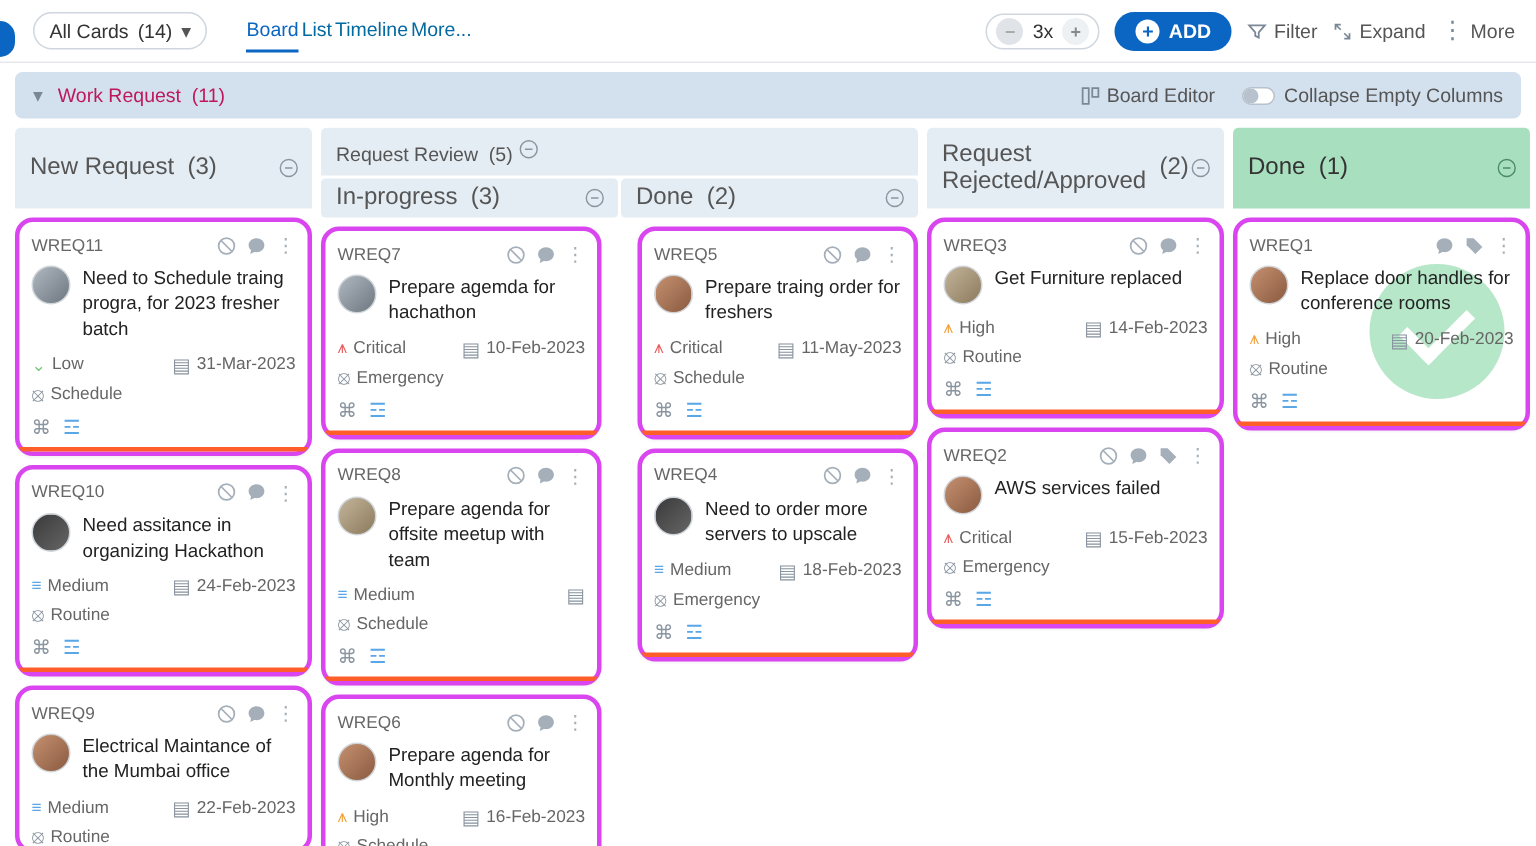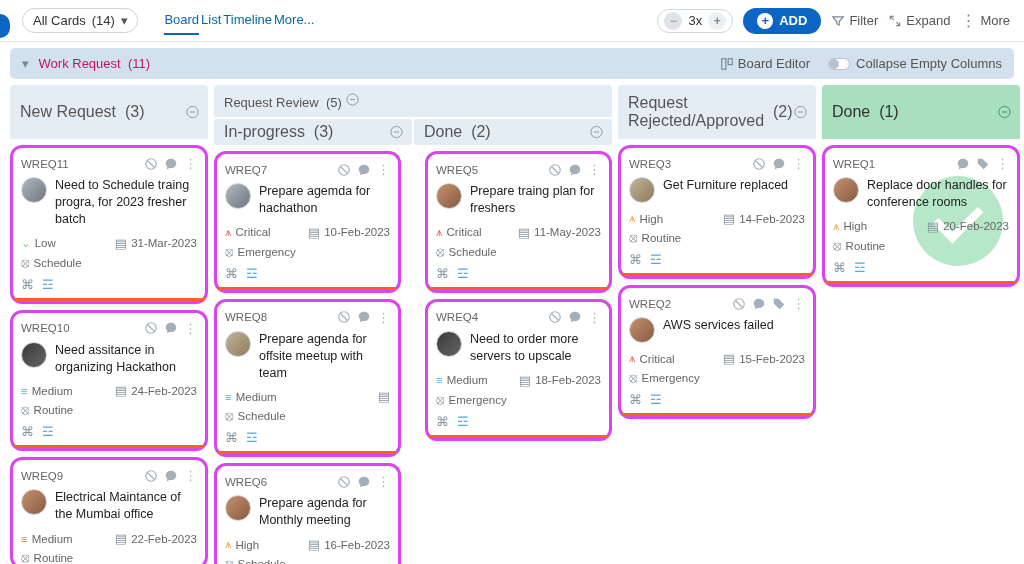--- a/index.html
+++ b/index.html
@@ -406,21 +406,21 @@
                   <path d="M6 6l12 12"></path>
                 </svg>
                 <svg class="i" viewBox="0 0 24 24" fill="currentColor">
                   <path d="M12 3C7 3 3 6.5 3 11c0 2.2 1 4.2 2.7 5.6L5 21l4.5-2.2c.8.1 1.6.2 2.5.2 5 0 9-3.5 9-8s-4-8-9-8z"></path>
                 </svg>
                 <span>⋮</span>
               </div>
             </div>
           <div class="card-body">
               <div class="avatar" style="background:linear-gradient(135deg,#c59070,#8a5a40);"></div>
-              <div class="card-title">Prepare traing plan for freshers</div>
+              <div class="card-title">Prepare traing order for freshers</div>
             </div>
           <div class="card-meta">
               <div class="left">
                 <span class="pr-crit">⩚</span>
                 <span>Critical</span>
               </div>
               <div class="right">
                 <span class="little">▤</span>
                 <span>11-May-2023</span>
               </div>

